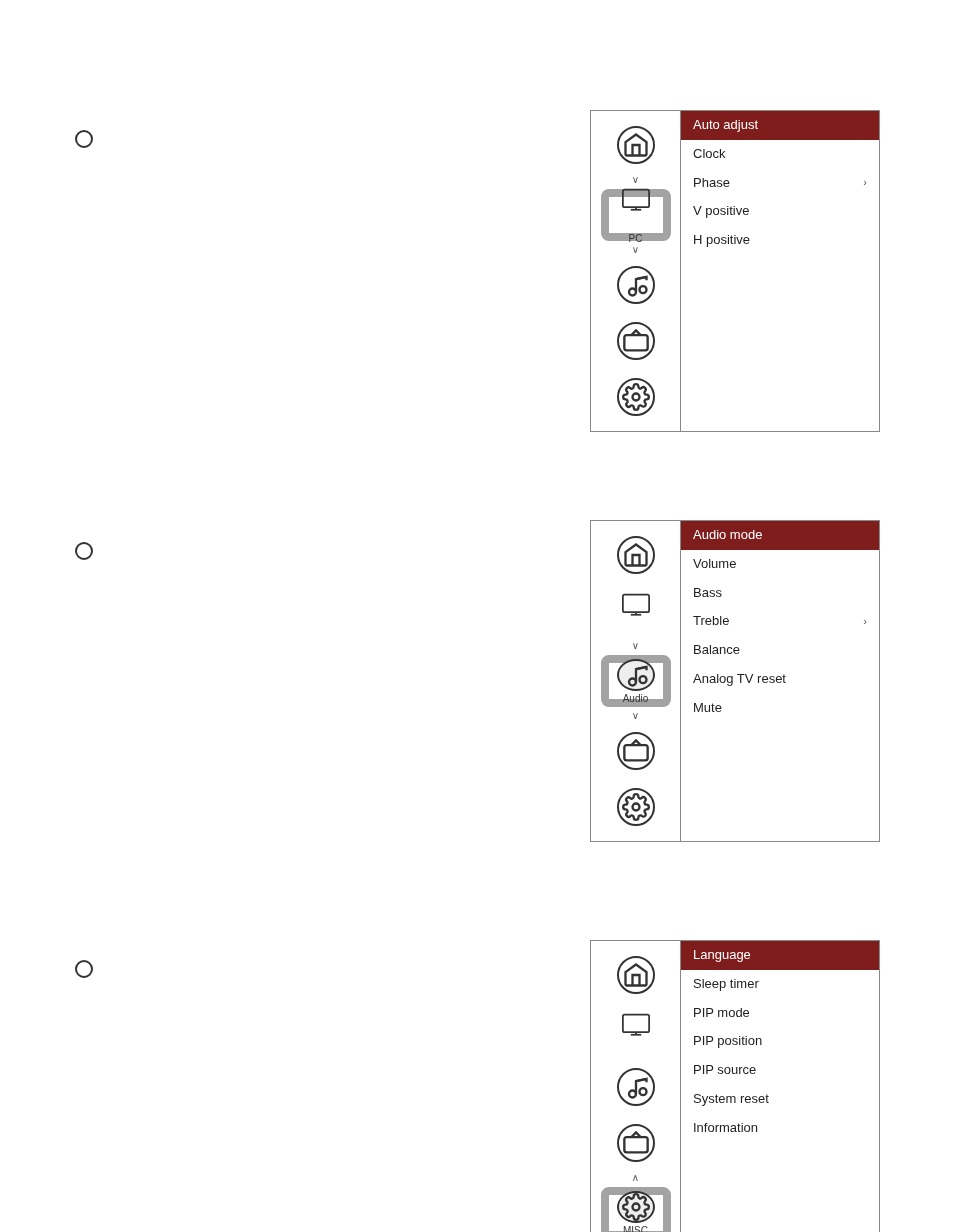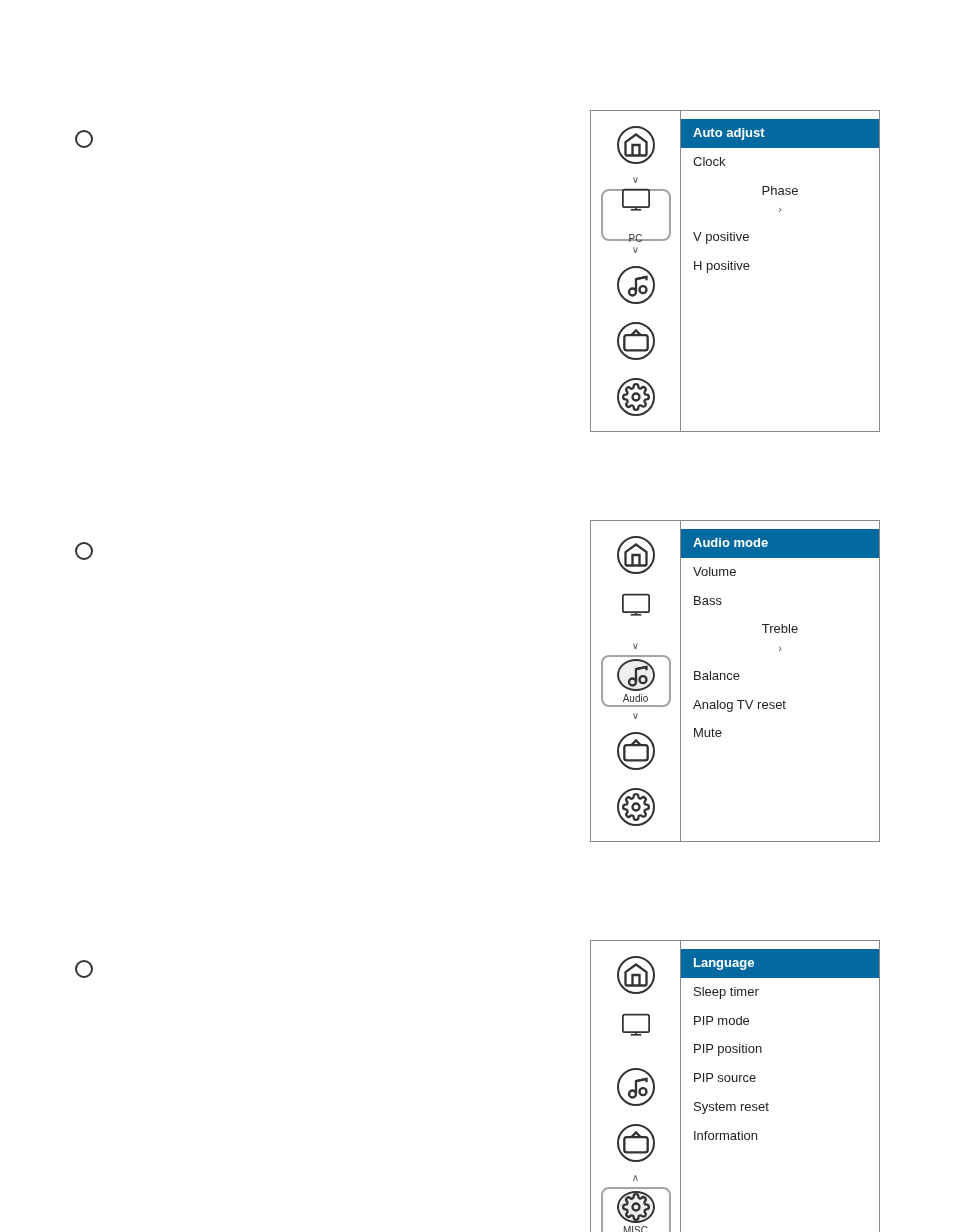--- a/index.html
+++ b/index.html
@@ -38,21 +38,21 @@
       display: flex;
       flex-direction: column;
       align-items: center;
       justify-content: center;
       position: relative;
       font-size: 10px;
       color: #333;
     }
 
     .icon-item.selected {
-      border: 2px solid #a3a3a3;
+      border: 8px solid #a3a3a3;
       border-radius: 8px;
     }
 
     .icon-circle {
       width: 38px;
       height: 38px;
       border: 2px solid #333;
       border-radius: 50%;
       display: flex;
       align-items: center;
@@ -81,31 +81,29 @@
     }
 
     .menu-item {
       padding: 4px 12px;
       font-size: 13px;
       color: #222;
       line-height: 1.6;
     }
 
     .menu-item.highlighted {
-      background: #0369a1;
+      background: #7f1d1d;
       color: #fff;
-      font-weight: bold;
-      margin-top: 8px;
+      font-weight: normal;
     }
 
     .menu-item.arrow-item {
       display: flex;
       align-items: center;
       justify-content: space-between;
-      flex-direction: column;
     }
 
     .chevron-right {
       font-size: 11px;
       color: #555;
     }
 
     
     .bullet {
       position: absolute;

